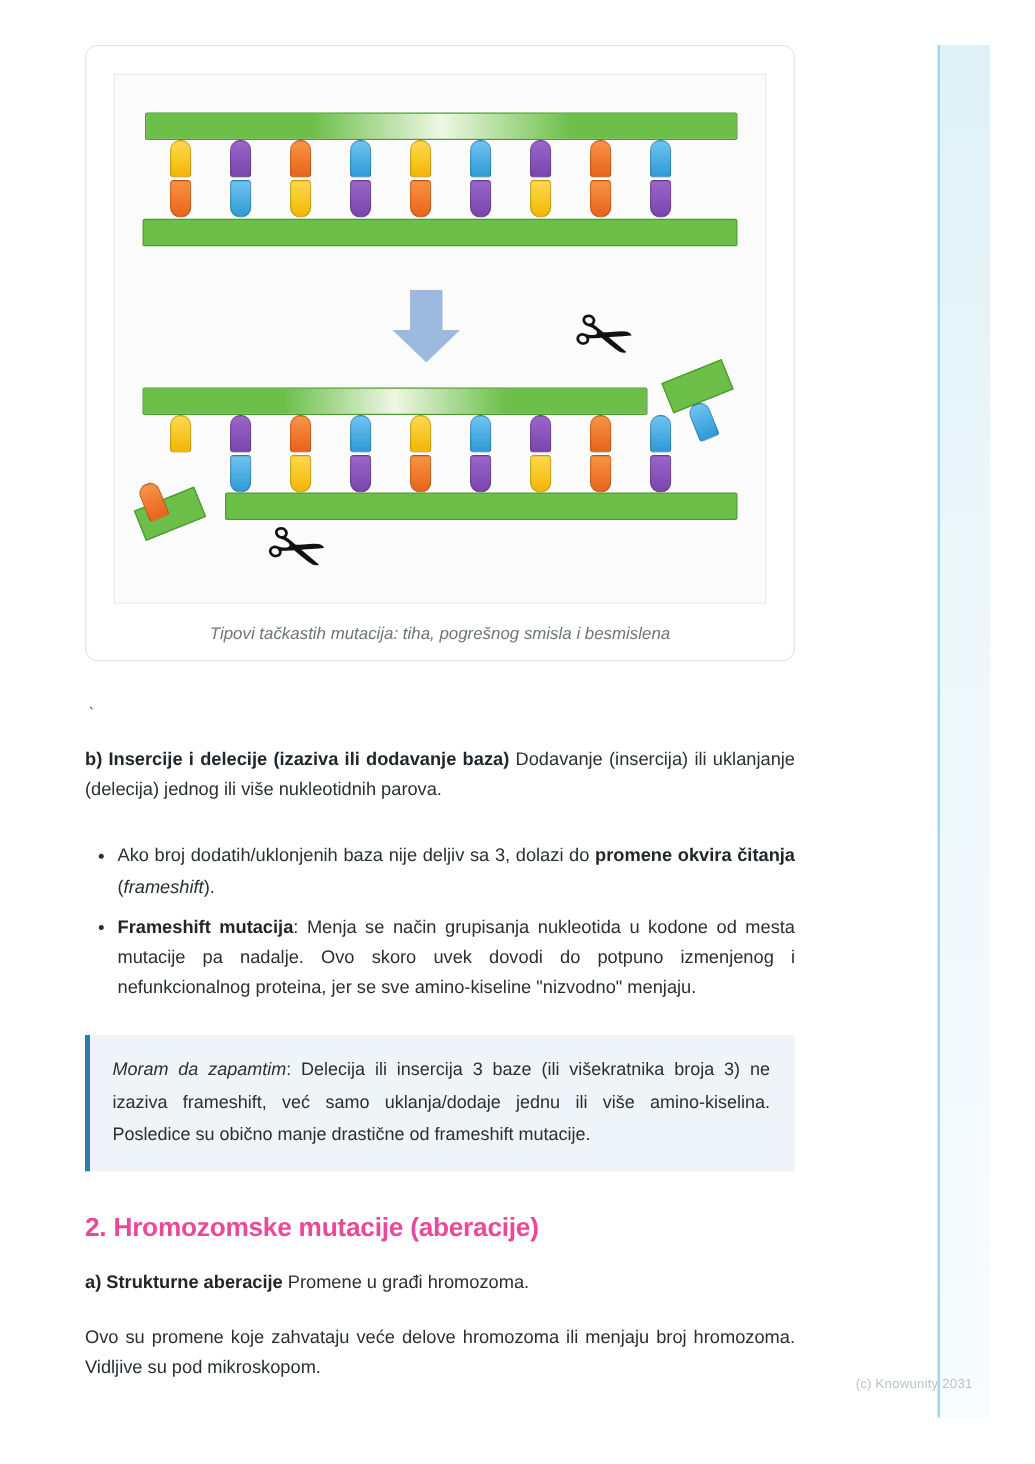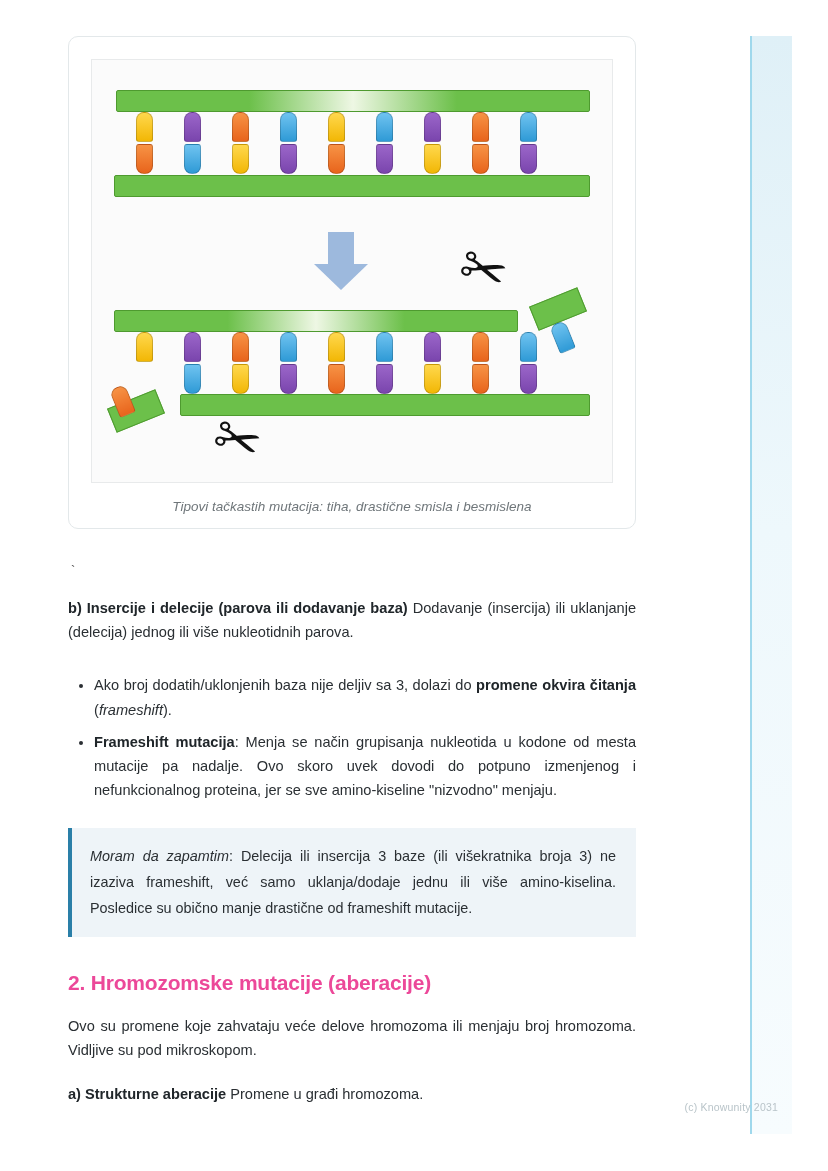--- a/index.html
+++ b/index.html
@@ -221,47 +221,47 @@
         <div class="base down c-orange" style="left:380px; top:304px;"></div>
         <div class="base down c-purple" style="left:428px; top:304px;"></div>
 
         <div class="strand solid-g" style="left:88px; top:334px; width:410px;"></div>
 
         <div class="cut-frag" style="left:18px; top:338px; transform: rotate(-22deg);"></div>
         <div class="base c-orange" style="left:22px; top:326px; transform: rotate(-22deg);"></div>
         <div class="scissors" style="left:122px; top:352px; transform: rotate(18deg);">✂</div>
 
       </div>
-      <div class="fig-caption">Tipovi tačkastih mutacija: tiha, drastične smisla i besmislena</div>
+      <div class="fig-caption">Tipovi tačkastih mutacija: tiha, pogrešnog smisla i besmislena</div>
     </div>
 
     <div class="tickmark">`</div>
 
     <p class="body">
-      <b>b) Insercije i delecije (parova ili dodavanje baza)</b><span> Dodavanje (insercija) ili uklanjanje (delecija) jednog ili više nukleotidnih parova.</span>
+      <b>b) Insercije i delecije (izaziva ili dodavanje baza)</b><span> Dodavanje (insercija) ili uklanjanje (delecija) jednog ili više nukleotidnih parova.</span>
     </p>
 
     <ul class="bullets">
       <li>
         <span>Ako broj dodatih/uklonjenih baza nije deljiv sa 3, dolazi do </span><b>promene okvira čitanja</b><span> (</span><i>frameshift</i><span>).</span>
       </li>
       <li>
         <b>Frameshift mutacija</b><span>: Menja se način grupisanja nukleotida u kodone od mesta mutacije pa nadalje. Ovo skoro uvek dovodi do potpuno izmenjenog i nefunkcionalnog proteina, jer se sve amino-kiseline "nizvodno" menjaju.</span>
       </li>
     </ul>
 
     <div class="note">
       <i>Moram da zapamtim</i><span>: Delecija ili insercija 3 baze (ili višekratnika broja 3) ne izaziva frameshift, već samo uklanja/dodaje jednu ili više amino-kiselina. Posledice su obično manje drastične od frameshift mutacije.</span>
     </div>
 
     <h2 class="section">2. Hromozomske mutacije (aberacije)</h2>
 
-    <p class="body">Ovo su promene koje zahvataju veće delove hromozoma ili menjaju broj hromozoma. Vidljive su pod mikroskopom.</p>
-
     <p class="body">
       <b>a) Strukturne aberacije</b><span> Promene u građi hromozoma.</span>
     </p>
 
+    <p class="body">Ovo su promene koje zahvataju veće delove hromozoma ili menjaju broj hromozoma. Vidljive su pod mikroskopom.</p>
+
   </div>
 
   <div class="footer-credit">(c) Knowunity 2031</div>
 
 </div>
 
 </body></html>

